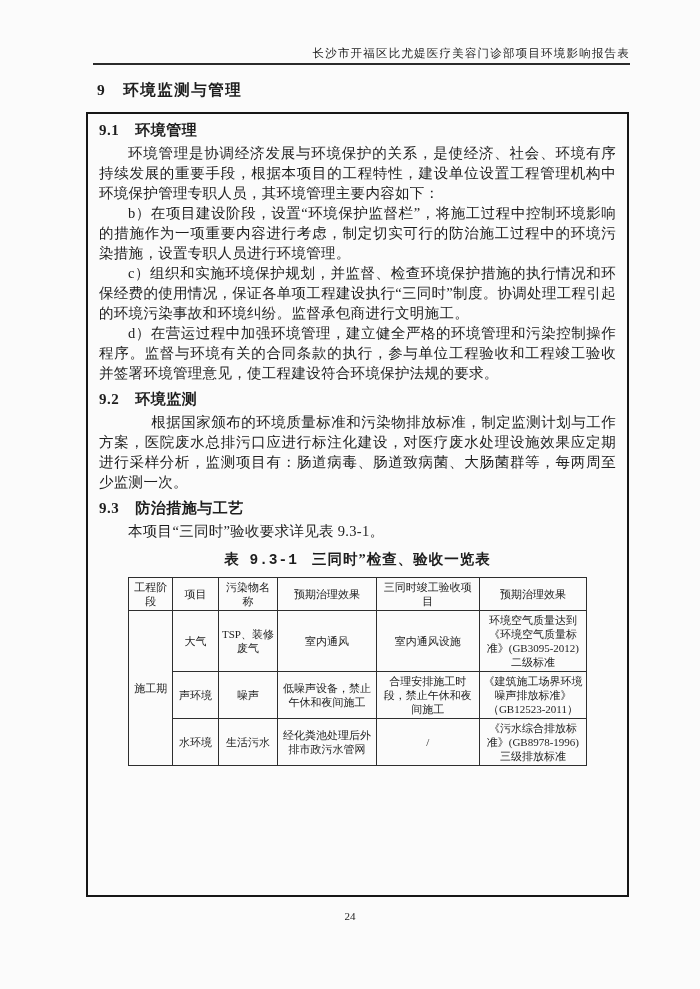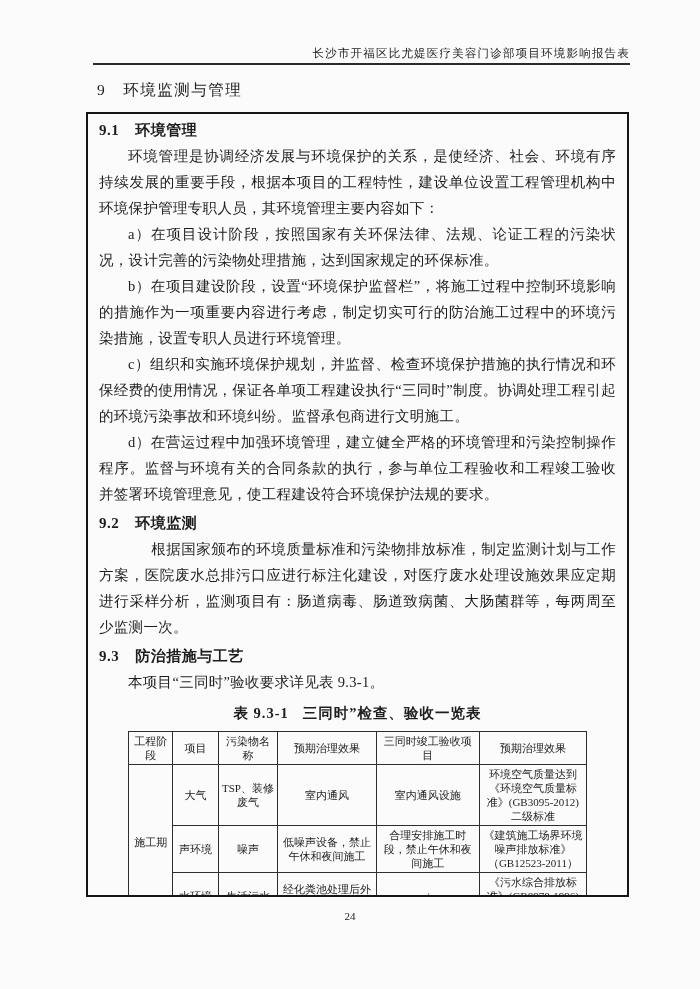--- a/index.html
+++ b/index.html
@@ -13,51 +13,51 @@
   }
   .running-header {
     position:absolute; top:46px; left:93px; width:537px;
     text-align:right;
     font-size:11.5px; letter-spacing:1.2px;
     padding-bottom:2px;
     border-bottom:2px solid #2b2b2b;
   }
   .chapter {
     position:absolute; top:80px; left:97px;
-    font-size:15.5px; font-weight:normal; letter-spacing:1.5px;
+    font-size:15.5px; font-weight:bold; letter-spacing:1.5px;
   }
   .chapter .num { margin-right:17px; }
   .box {
     position:absolute; top:112px; left:86px;
     width:543px; height:785px;
     border:2px solid #161616;
     box-sizing:border-box;
     padding:5px 11px 0 11px;
     overflow:hidden;
   }
   .h2 {
     font-size:15px; font-weight:bold; letter-spacing:0.5px;
     margin:2px 0 3px 0;
   }
   .h2.mt { margin-top:7px;font-family:Liberation Serif, serif; }
   .h2 .h2-num { margin-right:16px; }
   p.body {
     margin:0;
-    font-size:14.5px; line-height:26px;
+    font-size:14.5px; line-height:20px;
     text-align:justify;
     text-indent:2em;
     letter-spacing:0.3px;
   }
   p.indent-lg { text-indent:3.6em; }
   .tbl-caption {
     text-align:center;
     font-size:14.5px; font-weight:bold; letter-spacing:1px;
     margin:9px 0 8px 0;
   }
-  .tbl-caption .cap-label { margin-right:14px; }
+  .tbl-caption .cap-label { margin-right:14px;font-family:Liberation Mono, monospace; }
   table.t {
     border-collapse:collapse;
     width:459px;
     margin:4px auto;
     font-size:11px; line-height:14px;
     table-layout:fixed;
   }
   .t th, .t td {
     border:1px solid #2e2e2e;
     text-align:center; vertical-align:middle;
@@ -86,21 +86,20 @@
 <div class="chapter">
   <span class="num">9</span><span>环境监测与管理</span>
 </div>
 
 <div class="box">
 
   <div class="h2">
     <span class="h2-num">9.1</span><span>环境管理</span>
   </div>
   <p class="body">环境管理是协调经济发展与环境保护的关系，是使经济、社会、环境有序持续发展的重要手段，根据本项目的工程特性，建设单位设置工程管理机构中环境保护管理专职人员，其环境管理主要内容如下：</p>
-  <p class="body">a）在项目设计阶段，按照国家有关环保法律、法规、论证工程的污染状况，设计完善的污染物处理措施，达到国家规定的环保标准。</p>
   <p class="body">b）在项目建设阶段，设置“环境保护监督栏”，将施工过程中控制环境影响的措施作为一项重要内容进行考虑，制定切实可行的防治施工过程中的环境污染措施，设置专职人员进行环境管理。</p>
   <p class="body">c）组织和实施环境保护规划，并监督、检查环境保护措施的执行情况和环保经费的使用情况，保证各单项工程建设执行“三同时”制度。协调处理工程引起的环境污染事故和环境纠纷。监督承包商进行文明施工。</p>
   <p class="body">d）在营运过程中加强环境管理，建立健全严格的环境管理和污染控制操作程序。监督与环境有关的合同条款的执行，参与单位工程验收和工程竣工验收并签署环境管理意见，使工程建设符合环境保护法规的要求。</p>
 
   <div class="h2 mt">
     <span class="h2-num">9.2</span><span>环境监测</span>
   </div>
   <p class="body indent-lg">根据国家颁布的环境质量标准和污染物排放标准，制定监测计划与工作方案，医院废水总排污口应进行标注化建设，对医疗废水处理设施效果应定期进行采样分析，监测项目有：肠道病毒、肠道致病菌、大肠菌群等，每两周至少监测一次。</p>
 
   <div class="h2 mt">

